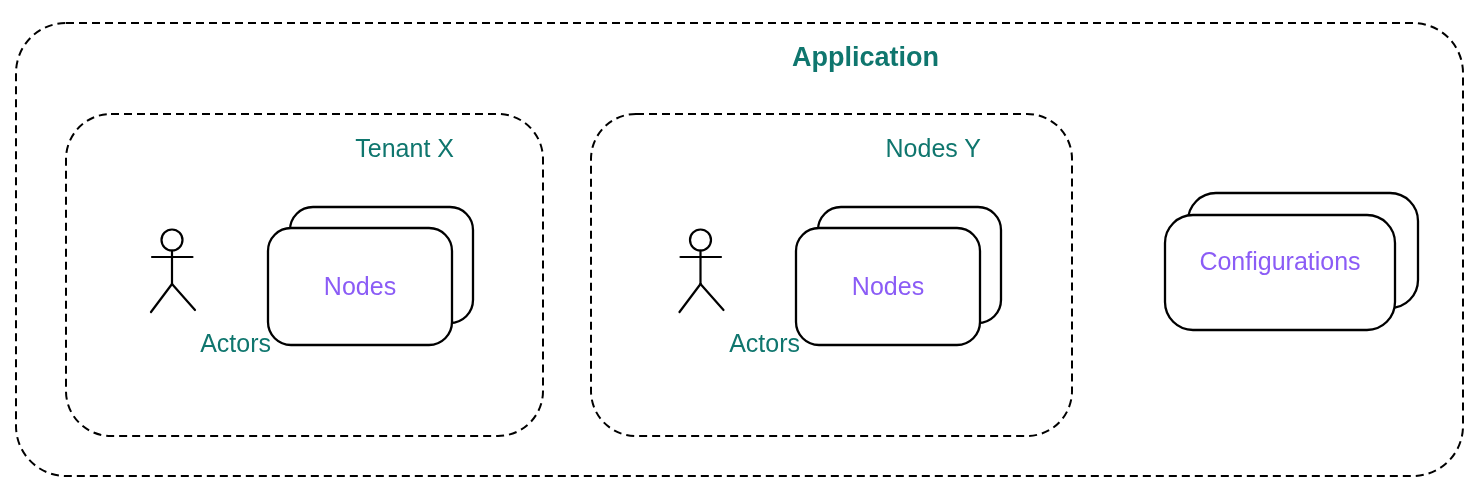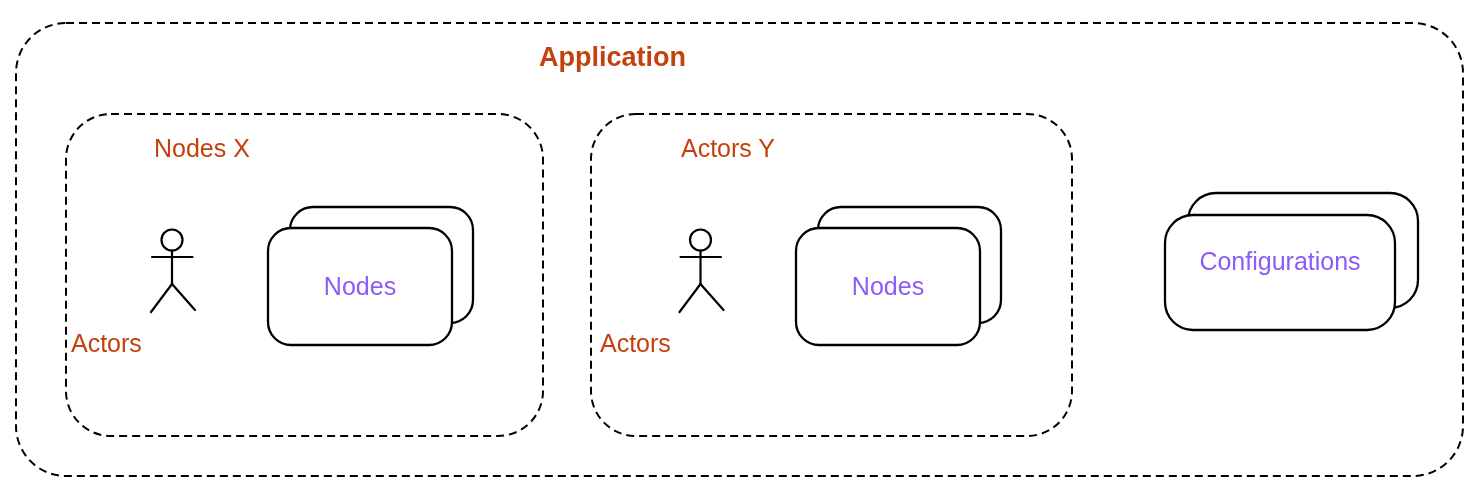--- a/index.html
+++ b/index.html
@@ -18,25 +18,25 @@
   }
   .shape-layer {
     position: absolute;
     left: 0;
     top: 0;
     width: 1482px;
     height: 499px;
   }
   .lbl {
     position: absolute;
-    text-align: left;
+    text-align: right;
     font-size: 25px;
     line-height: 1.1;
     white-space: nowrap;
-    color: #c2410c;
+    color: #0f766e;
   }
   .lbl.title {
     font-weight: 700;
     font-size: 27px;
   }
   .card-lbl {
     position: absolute;
     display: flex;
     align-items: center;
     justify-content: center;
@@ -79,23 +79,23 @@
     </g>
 
     <g>
       <rect x="1188" y="193" width="230" height="115" rx="28" ry="28" fill="#ffffff" stroke="#000000" stroke-width="2.3"></rect>
       <rect x="1165" y="215" width="230" height="115" rx="28" ry="28" fill="#ffffff" stroke="#000000" stroke-width="2.3"></rect>
     </g>
   </svg>
 
   <div class="lbl title" style="left:539px; top:43px; width:400px;">Application</div>
 
-  <div class="lbl" style="left:154px; top:135px; width:300px;">Nodes X</div>
+  <div class="lbl" style="left:154px; top:135px; width:300px;">Tenant X</div>
 
-  <div class="lbl" style="left:681px; top:135px; width:300px;">Actors Y</div>
+  <div class="lbl" style="left:681px; top:135px; width:300px;">Nodes Y</div>
 
   <div class="lbl" style="left:71px; top:330px; width:200px;">Actors</div>
 
   <div class="lbl" style="left:600px; top:330px; width:200px;">Actors</div>
 
   <div class="card-lbl" style="left:268px; top:228px; width:184px; height:117px;">Nodes</div>
 
   <div class="card-lbl" style="left:796px; top:228px; width:184px; height:117px;">Nodes</div>
 
   <div class="card-lbl" style="left:1165px; top:215px; width:230px; height:93px;">Configurations</div>

